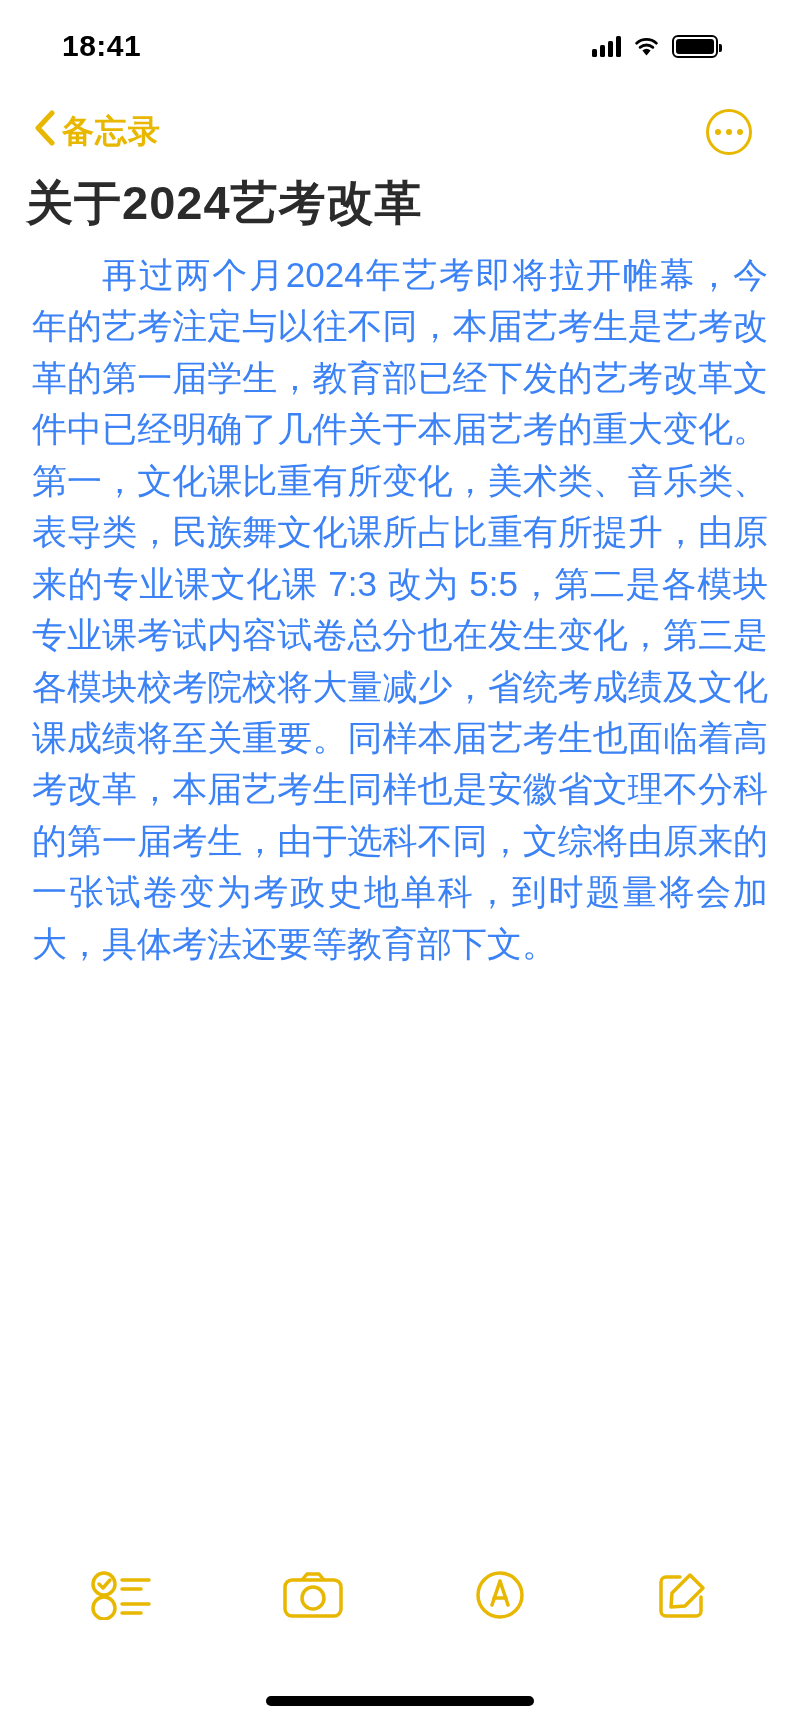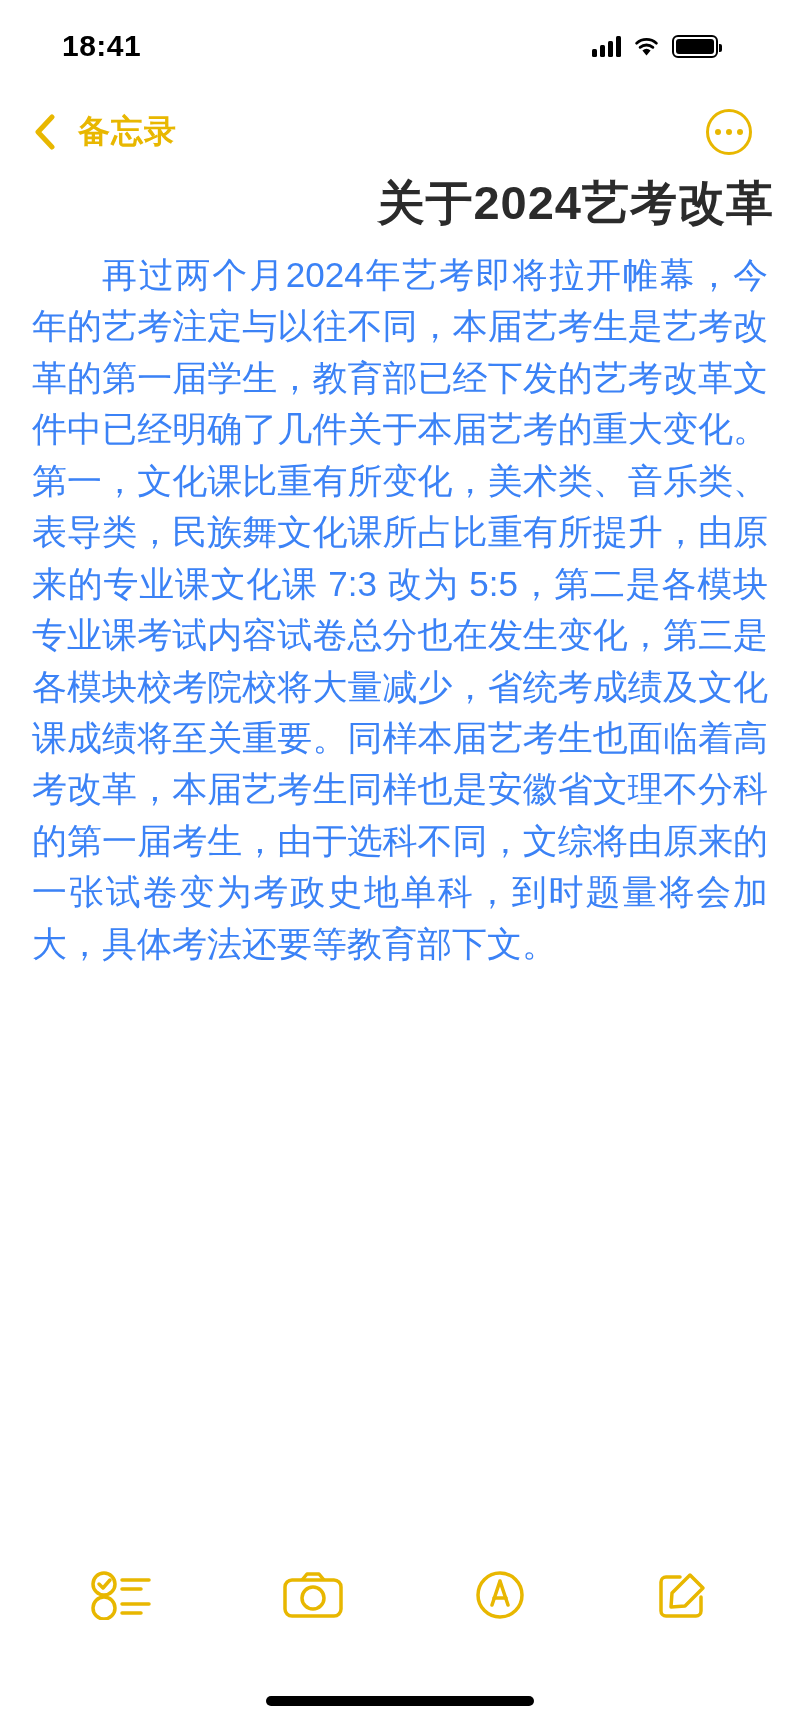--- a/index.html
+++ b/index.html
@@ -85,22 +85,22 @@
   .nav-bar {
     height: 80px;
     display: flex;
     align-items: center;
     justify-content: space-between;
     padding: 0 48px 0 34px;
     box-sizing: border-box;
   }
   .back-group {
     display: flex;
-    align-items: center;
-    gap: 22px;
+    align-items: flex-start;
+    gap: 6px;
     color: #e8b700;
     font-family: Liberation Serif, serif;
   }
   .chevron-left {
     width: 22px;
     height: 36px;
     display: block;
   }
   .back-label {
     font-size: 32px;
@@ -133,21 +133,21 @@
     box-sizing: border-box;
   }
   .note-date {
     text-align: center;
     color: #8e8e93;
     font-size: 27px;
     margin: 18px 0 14px;
     letter-spacing: 0.5px;
   }
   .note-title {
-    text-align: right;
+    text-align: left;
     font-size: 47px;
     font-weight: 700;
     color: #2b2b2b;
     margin: 0 0 14px;
     letter-spacing: 1px;
   }
   .note-para {
     font-size: 35px;
     line-height: 1.47;
     color: #3b82f6;

